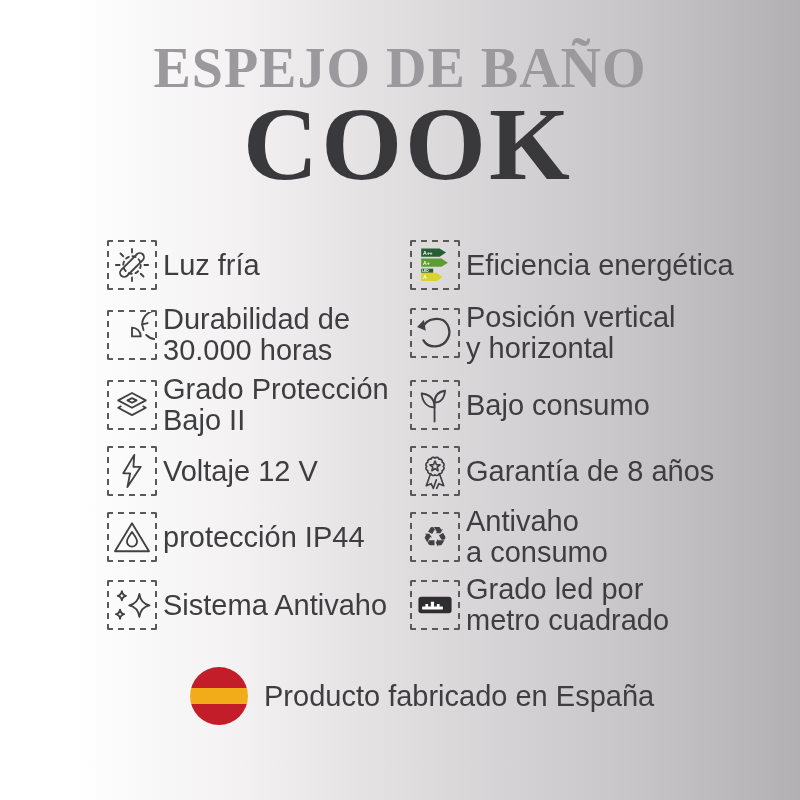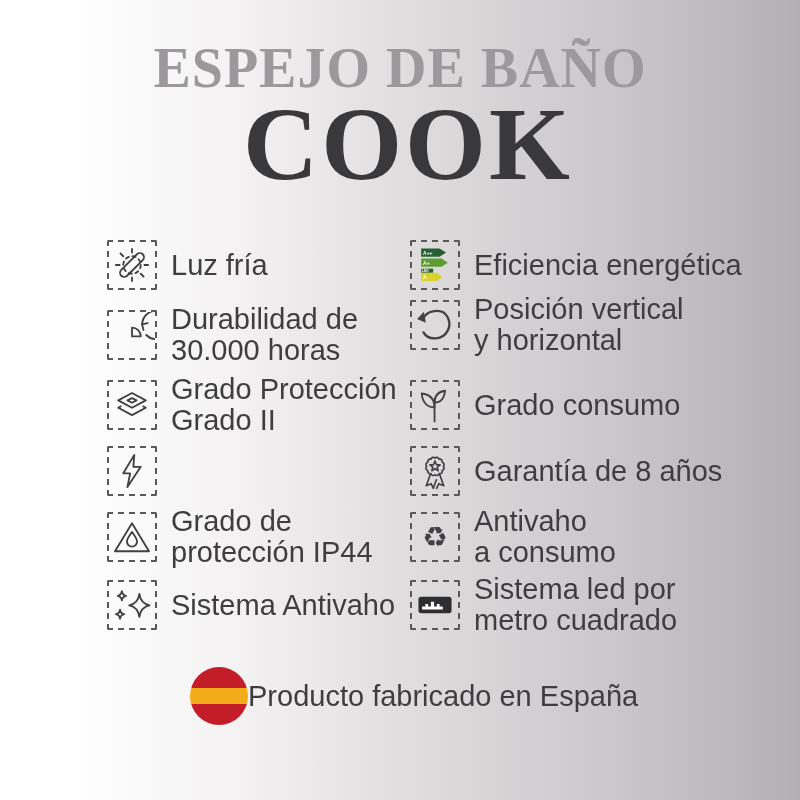--- a/index.html
+++ b/index.html
@@ -16,37 +16,37 @@
     font-family:Liberation Serif, serif;
     font-weight:700;font-size:56px;letter-spacing:1px;
     color:#9b999b;margin:0;line-height:1.0;
   }
   .product-name{
     font-family:"Liberation Serif",serif;
     font-weight:700;font-size:104px;letter-spacing:3px;
     color:#39383a;margin:-4px 0 0 0;line-height:1.0;padding-left:16px;
   }
   .feature{
-    position:absolute;display:flex;align-items:center;gap:14px;height:50px;
+    position:absolute;display:flex;align-items:center;gap:6px;height:50px;
   }
   .feature.col-left{left:107px;}
   .feature.col-right{left:410px;}
   .icon-box{
     flex:0 0 auto;width:50px;height:50px;box-sizing:border-box;
     border:2px dashed #59585a;border-radius:2px;
     display:flex;align-items:center;justify-content:center;
   }
   .icon-box svg{display:block;}
   .ic{stroke:#414043;stroke-width:2;fill:none;stroke-linecap:round;stroke-linejoin:round;}
   .feature-text{
     font-size:29px;line-height:31px;color:#3e3d3f;white-space:nowrap;
   }
   .footer{
     position:absolute;left:190px;top:667px;height:58px;
-    display:flex;align-items:center;gap:0;
+    display:flex;align-items:center;gap:16px;
   }
   .flag{
     width:58px;height:58px;border-radius:50%;overflow:hidden;flex:0 0 auto;
     display:flex;flex-direction:column;
   }
   .flag .red{background:#c41d2a;flex:37;}
   .flag .yellow{background:#f3ac19;flex:26;}
   .footer-text{font-size:29px;color:#3e3d3f;white-space:nowrap;}
 </style>
 </head>
@@ -90,41 +90,44 @@
   <div class="feature col-left" style="top:380px">
     <div class="icon-box">
       <svg width="46" height="46" viewBox="0 0 50 50">
         <path class="ic" d="M25,12 L40,20 L25,28 L10,20 Z"></path>
         <path class="ic" d="M25,17.5 L30,20 L25,22.5 L20,20 Z"></path>
         <path class="ic" d="M12.8,26.5 L10,28 L25,36 L40,28 L37.2,26.5"></path>
       </svg>
     </div>
     <div class="feature-text">
       <div>Grado Protección</div>
-      <div>Grado II</div>
+      <div>Bajo II</div>
     </div>
   </div>
 
   <div class="feature col-left" style="top:446px">
     <div class="icon-box">
       <svg width="46" height="46" viewBox="0 0 50 50">
         <path class="ic" d="M27.5,7.5 L15.5,27.5 L23,27.5 L20,42.5 L34.5,20.5 L26.5,20.5 Z"></path>
       </svg>
+    </div>
+    <div class="feature-text">
+      <div>Voltaje 12 V</div>
+      <div></div>
     </div>
   </div>
 
   <div class="feature col-left" style="top:512px">
     <div class="icon-box">
       <svg width="46" height="46" viewBox="0 0 50 50">
         <path class="ic" d="M25,10 L43.5,40.5 L6.5,40.5 Z"></path>
         <path class="ic" d="M25,19.5 C28,24 30.5,26.5 30.5,30 a5.5,5.5 0 1 1 -11,0 C19.5,26.5 22,24 25,19.5 Z"></path>
       </svg>
     </div>
     <div class="feature-text">
-      <div>Grado de</div>
       <div>protección IP44</div>
     </div>
   </div>
 
   <div class="feature col-left" style="top:580px">
     <div class="icon-box">
       <svg width="46" height="46" viewBox="0 0 50 50">
         <path class="ic" d="M33,13 Q34.5,23.5 44,25.5 Q34.5,27.5 33,38 Q31.5,27.5 22,25.5 Q31.5,23.5 33,13 Z"></path>
         <path class="ic" d="M14,10 Q14.7,14.3 18.5,15 Q14.7,15.7 14,20 Q13.3,15.7 9.5,15 Q13.3,14.3 14,10 Z"></path>
         <path class="ic" d="M12,30 Q12.7,34.3 16.5,35 Q12.7,35.7 12,40 Q11.3,35.7 7.5,35 Q11.3,34.3 12,30 Z"></path>
@@ -148,21 +151,21 @@
         <path d="M10,33.5 h17 l6,4.5 l-6,4.5 h-17 z" fill="#d9d32f"></path>
         <text x="12" y="40.5" font-size="5.5" font-weight="bold" fill="#ffffff" font-family="Liberation Sans, sans-serif">A</text>
       </svg>
     </div>
     <div class="feature-text">
       <div>Eficiencia energética</div>
       <div></div>
     </div>
   </div>
 
-  <div class="feature col-right" style="top:300px">
+  <div class="feature col-right" style="top:308px">
     <div class="icon-box">
       <svg width="46" height="46" viewBox="0 0 50 50">
         <path class="ic" style="stroke-width:2.5" d="M12,19 C15,8.5 33,6 38.5,16 C44,26 38,38.5 26,39.5 C20,40 15,37.5 12.5,33"></path>
         <path d="M15,22.5 L5.5,18.5 L13,10.5 Z" fill="#414043"></path>
       </svg>
     </div>
     <div class="feature-text">
       <div>Posición vertical</div>
       <div>y horizontal</div>
     </div>
@@ -170,21 +173,21 @@
 
   <div class="feature col-right" style="top:380px">
     <div class="icon-box">
       <svg width="46" height="46" viewBox="0 0 50 50">
         <path class="ic" d="M24.5,43 C24.5,34 24.5,28 24.5,22"></path>
         <path class="ic" d="M24.5,27.5 C16,27.5 11.5,21.5 10.5,12.5 C19.5,13.5 24.5,19 24.5,27.5 Z"></path>
         <path class="ic" d="M24.5,22.5 C30.5,22.5 35,18 36,9.5 C28.5,10.5 24.5,14.5 24.5,22.5 Z"></path>
       </svg>
     </div>
     <div class="feature-text">
-      <div>Grado consumo</div>
+      <div>Bajo consumo</div>
       <div></div>
     </div>
   </div>
 
   <div class="feature col-right" style="top:446px">
     <div class="icon-box">
       <svg width="46" height="46" viewBox="0 0 50 50">
         <path class="ic" style="stroke-width:1.8" d="M34,20 A2.6,2.6 0 0 1 32.8,24.5 A2.6,2.6 0 0 1 29.5,27.8 A2.6,2.6 0 0 1 25,29 A2.6,2.6 0 0 1 20.5,27.8 A2.6,2.6 0 0 1 17.2,24.5 A2.6,2.6 0 0 1 16,20 A2.6,2.6 0 0 1 17.2,15.5 A2.6,2.6 0 0 1 20.5,12.2 A2.6,2.6 0 0 1 25,11 A2.6,2.6 0 0 1 29.5,12.2 A2.6,2.6 0 0 1 32.8,15.5 A2.6,2.6 0 0 1 34,20 Z"></path>
         <path class="ic" style="stroke-width:1.8" d="M25,14.2 L26.5,18 L30.5,18.2 L27.4,20.7 L28.4,24.7 L25,22.4 L21.6,24.7 L22.6,20.7 L19.5,18.2 L23.5,18 Z"></path>
         <path class="ic" style="stroke-width:1.8" d="M20,28.5 L15.5,41 L20.8,38.8 L23.2,43.8 L26.5,34.5"></path>
@@ -210,21 +213,21 @@
   </div>
 
   <div class="feature col-right" style="top:580px">
     <div class="icon-box">
       <svg width="46" height="46" viewBox="0 0 50 50">
         <rect x="7" y="16" width="36" height="18" rx="3" fill="#2e2d2f"></rect>
         <path fill="#ffffff" d="M11,30 L11,26.5 L14.5,26.5 L14.5,24 L17.5,24 L17.5,26.5 L20.5,26.5 L20.5,21.5 L24,21.5 L24,26.5 L27,26.5 L27,24 L30,24 L30,26.5 L33.5,26.5 L33.5,30 Z"></path>
       </svg>
     </div>
     <div class="feature-text">
-      <div>Sistema led por</div>
+      <div>Grado led por</div>
       <div>metro cuadrado</div>
     </div>
   </div>
 
   <div class="footer">
     <div class="flag">
       <div class="red"></div>
       <div class="yellow"></div>
       <div class="red"></div>
     </div>

